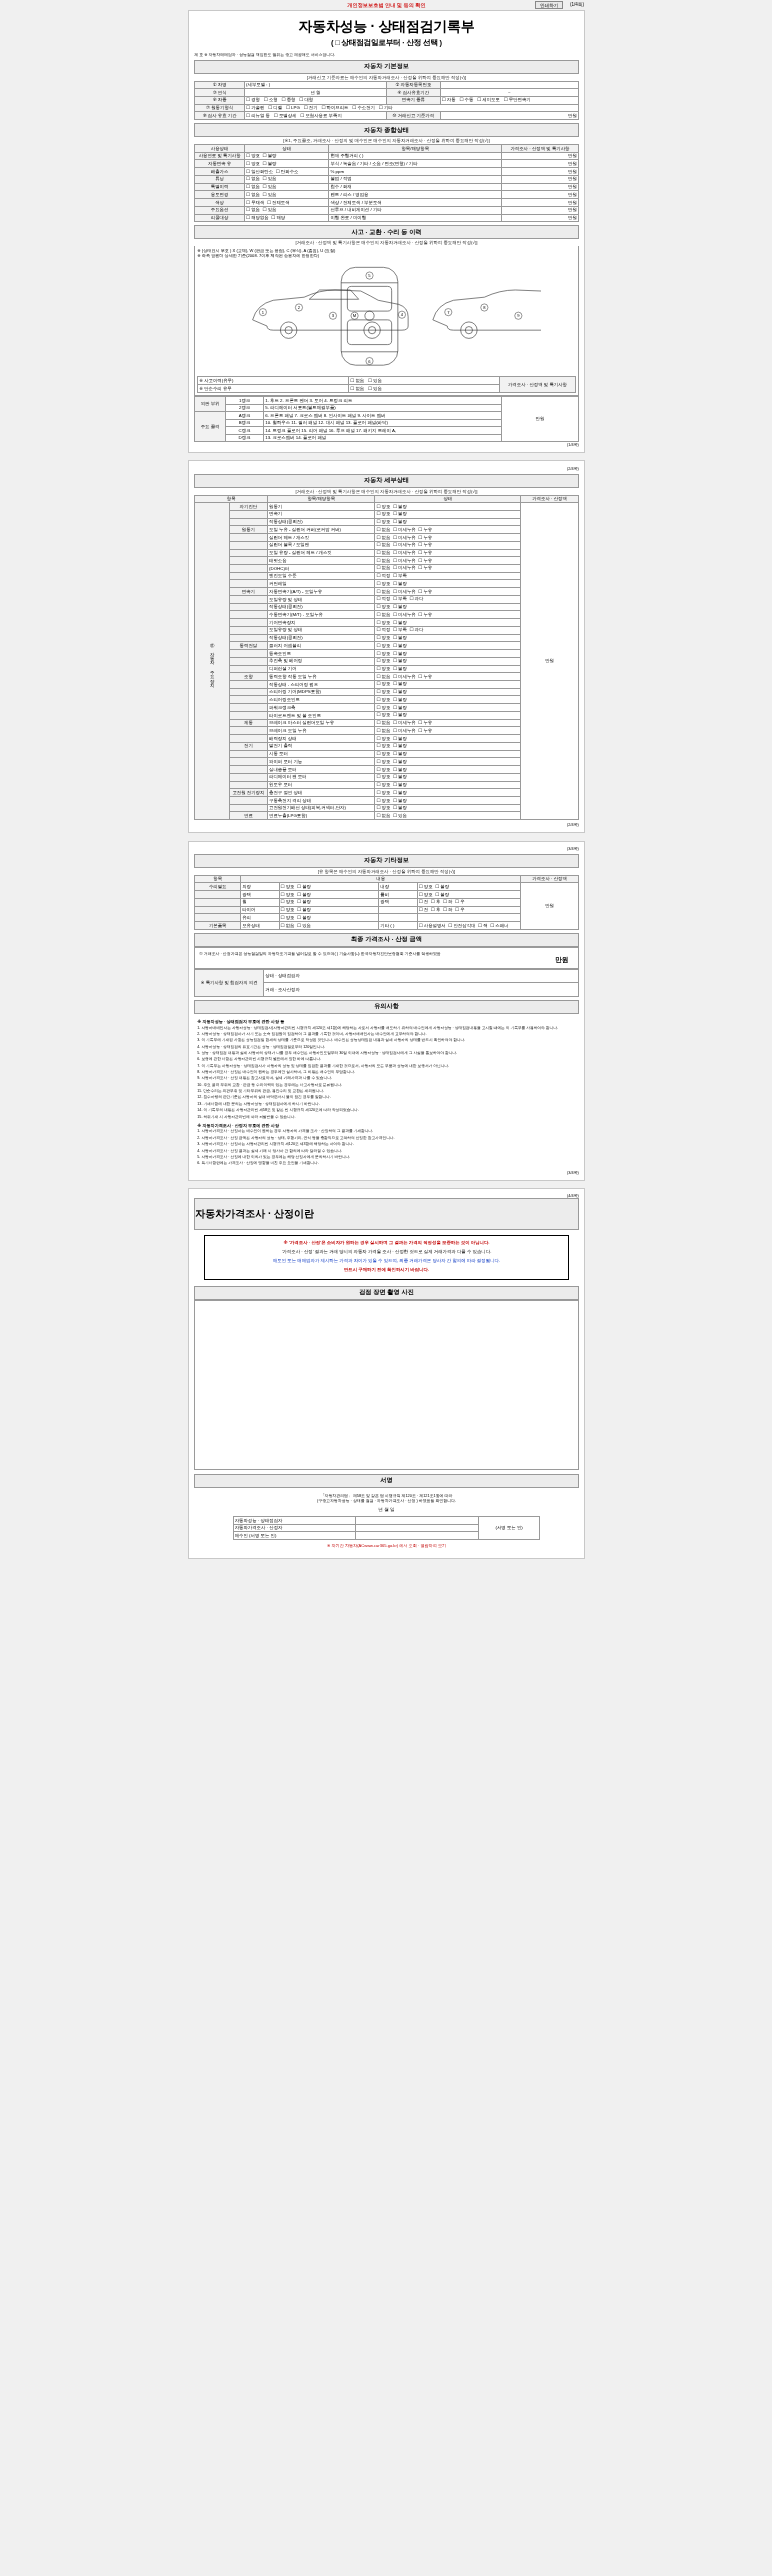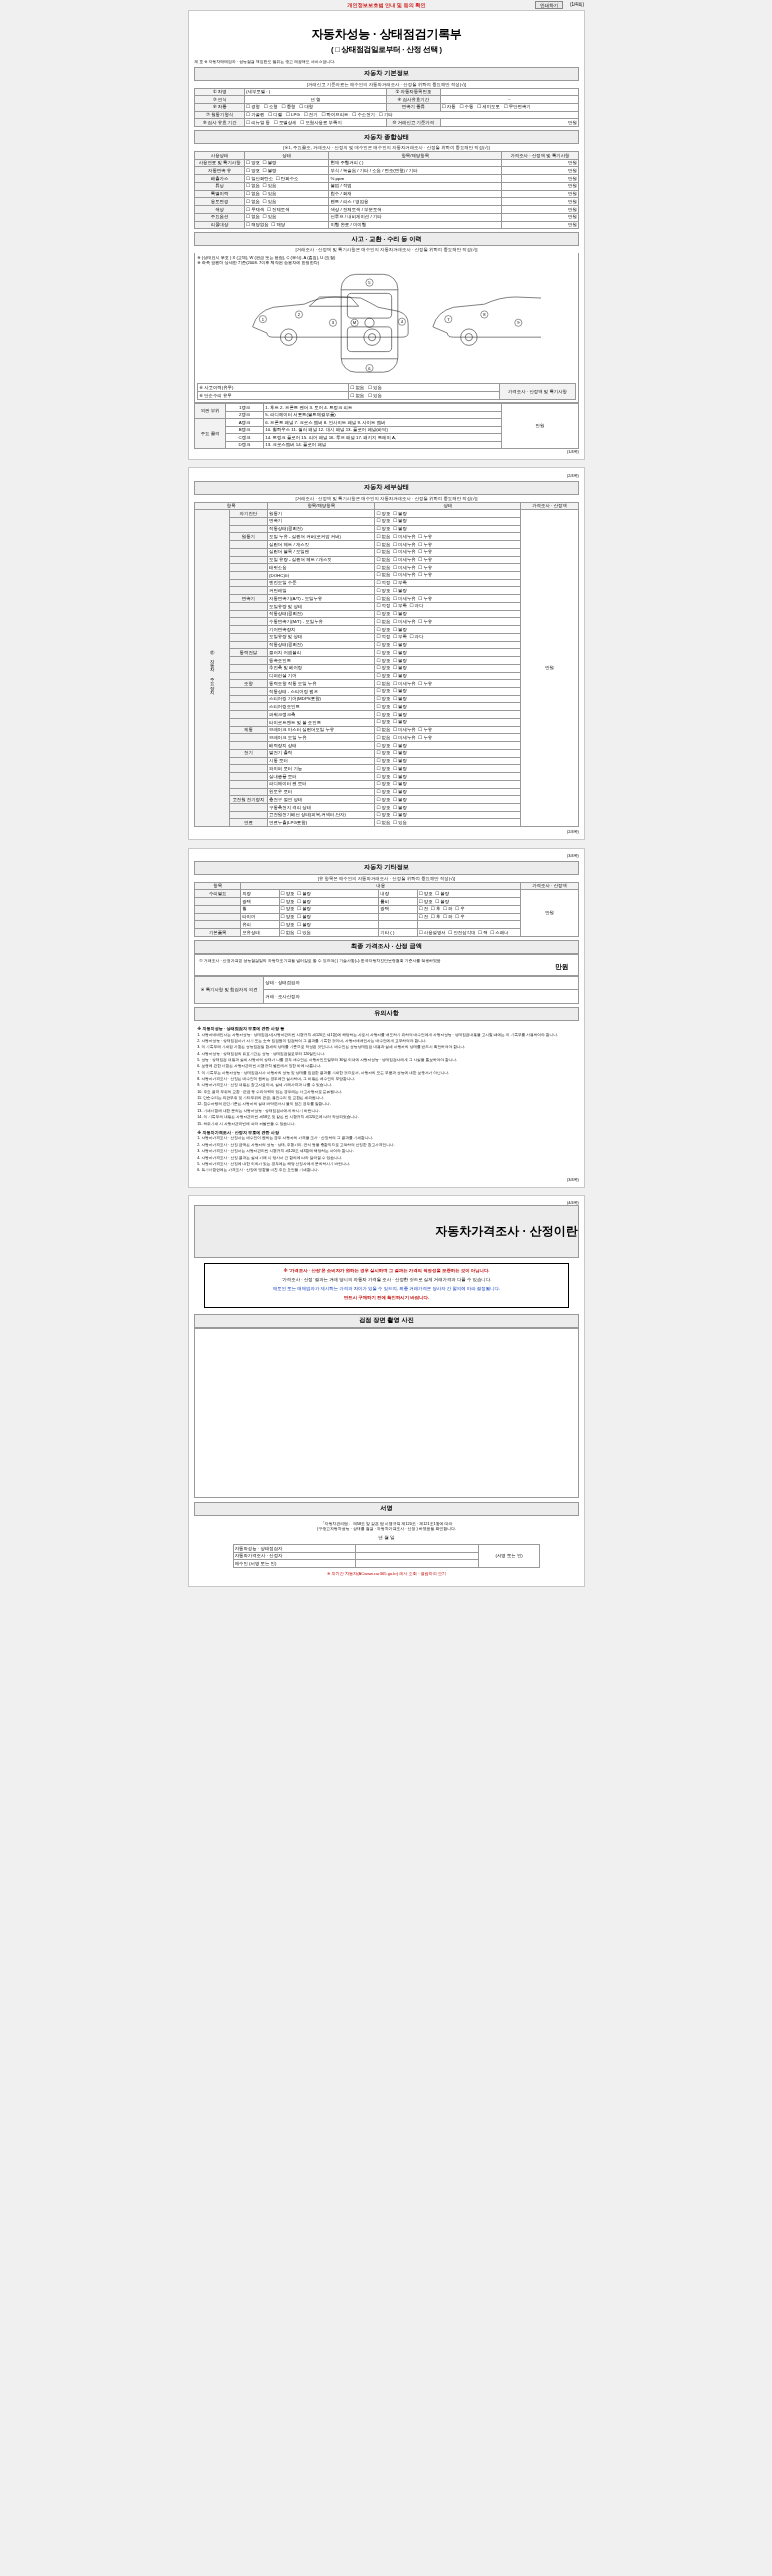--- a/index.html
+++ b/index.html
@@ -25,21 +25,21 @@
     display:flex; align-items:center; justify-content:center; gap:5.2px;
     position:relative;
   }
   .topbar .privacy { color:#d02020; font-size:5.2px; font-weight:bold; }
   .topbar .printbtn {
     position:absolute; right:21.6px; top:1px;
     border:0.5px solid #888; background:#e8e8e8; font-size:4.6px; padding:0.5px 4.1px;
   }
   .topbar .pageno { position:absolute; right:1px; top:2.1px; font-size:4.6px; }
   h1.doc-title {
-    text-align:center; font-size:12px; font-weight:bold; margin:11px 0 0 0; letter-spacing:-0.3px;
+    text-align:center; font-size:14px; font-weight:bold; margin:3px 0 0 0; letter-spacing:-0.3px;
   }
   h2.doc-sub {
     text-align:center; font-size:7.7px; font-weight:bold; margin:1.5px 0 4.1px 0; letter-spacing:-0.3px;
   }
   .band {
     background:#ececec; border:0.5px solid #999; text-align:center;
     font-size:6.2px; font-weight:bold; padding:1.5px 0; margin:3.1px 0 0 0;
   }
   .note-line { font-size:4.4px; text-align:center; padding:1px 0; color:#222; }
   table.grid { border-collapse:collapse; width:100%; table-layout:fixed; }
@@ -69,21 +69,21 @@
   .blue { color:#0030c0; }
   .sign-block { font-size:4.6px; }
   .footer-note { font-size:4.1px; text-align:center; padding-top:3.1px; }
   .center { text-align:center; }
   .bold { font-weight:bold; }
   .mt4 { margin-top:2.1px; }
   .mt8 { margin-top:4.1px; }
   .amount-band { border:0.5px solid #9a9a9a; padding:3.1px 4.1px; font-size:4.6px; }
   .big-amount { font-size:6.7px; font-weight:bold; text-align:right; padding-right:5.2px;}
   .sheet-title-band {
-    text-align:right; font-size:12px; font-weight:bold; padding:17px 0; border:0.5px solid #9a9a9a; background:#ececec;
+    text-align:left; font-size:10px; font-weight:bold; padding:8px 0; border:0.5px solid #9a9a9a; background:#ececec;
   }
 </style>
 </head>
 <body>
 
 <div class="page-wrap">
 
   <div class="topbar">
     <span class="privacy">개인정보보호법 안내 및 동의 확인</span>
     <button class="printbtn">인쇄하기</button>

